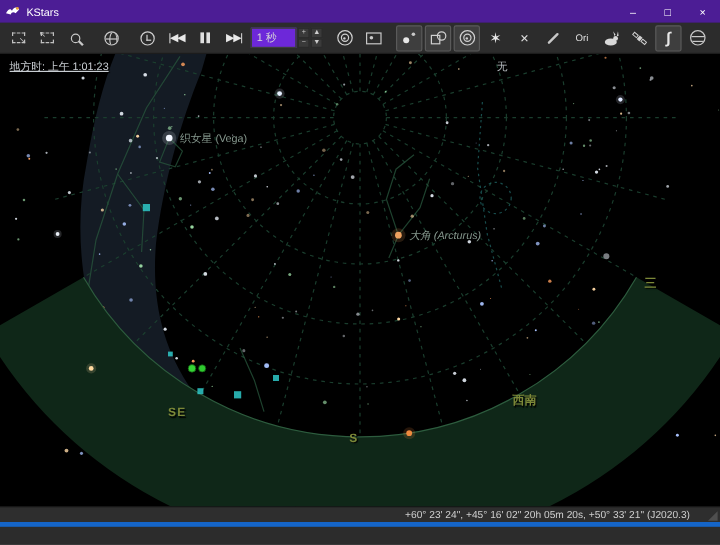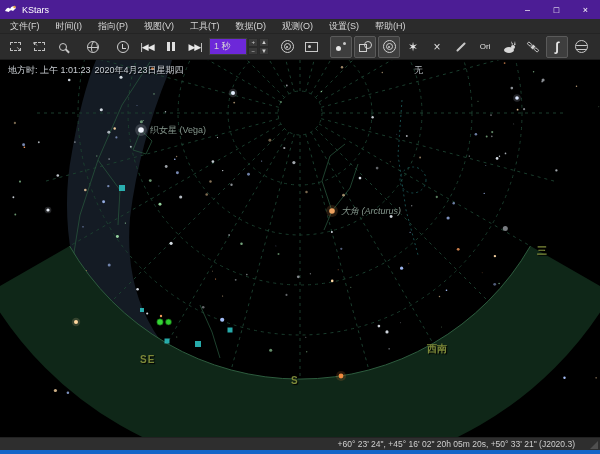--- a/index.html
+++ b/index.html
@@ -72,21 +72,21 @@
   .timestep { width:42px; height:17px; background:#6d28d9; border:1px solid #3d3d3d; color:#d8d8d8;
               font-size:9px; padding-left:4px; display:flex; align-items:center; margin:0 1px; }
   .spinstack { display:flex; flex-direction:column; width:11px; height:17px; margin-right:1px; }
   .spinstack span { flex:1; background:#3a3a3a; border:1px solid #2a2a2a; color:#ccc; font-size:6px;
                     display:flex; align-items:center; justify-content:center; line-height:1; }
 
   
   .skymap { position:relative; width:600px; height:377px; background:#000; overflow:hidden; }
   .skymap svg { position:absolute; left:0; top:0; }
   .ov { position:absolute; font-size:9px; white-space:nowrap; text-shadow:1px 1px 1px #000; }
-  .ov-time { left:8px; top:4px; color:#c9ced3; display:flex; gap:4px; }
+  .ov-time { left:8px; top:4px; color:#c9ced3; display:flex; gap:16px;text-decoration:underline; }
   .ov-focus { left:414px; top:4px; color:#b9bec3; }
   .starlabel { color:#84968c; }
   .lbl-vega { left:150px; top:64px; }
   .lbl-arcturus { left:341px; top:145px;font-style:italic; }
   .compass { color:#7c8838; font-size:10px; font-weight:bold; letter-spacing:1px; }
   .c-se { left:140px; top:279px;margin-top:15px; }
   .c-s { left:291px; top:315px; }
   .c-sw { left:427px; top:282px; letter-spacing:0; }
   .c-edge { left:537px; top:184px; letter-spacing:0; }
   .ov-location { left:6px; top:360px; color:#d4dad4; }
@@ -111,31 +111,20 @@
       <circle cx="10.5" cy="4" r="1.2" fill="#e8a13c"></circle>
     </svg>
     <span class="title">KStars</span>
     <div class="win-controls">
       <span class="win-btn">–</span>
       <span class="win-btn">□</span>
       <span class="win-btn">×</span>
     </div>
   </div>
 
-  <div class="menubar">
-    <span class="menu-item">文件(F)</span>
-    <span class="menu-item">时间(I)</span>
-    <span class="menu-item">指向(P)</span>
-    <span class="menu-item">视图(V)</span>
-    <span class="menu-item">工具(T)</span>
-    <span class="menu-item">数据(D)</span>
-    <span class="menu-item">观测(O)</span>
-    <span class="menu-item">设置(S)</span>
-    <span class="menu-item">帮助(H)</span>
-  </div>
 
   <div class="toolbar">
     <span class="tbtn">
         <span class="dashedbox"></span>
       </span>
     <span class="tbtn">
         <span class="dashedbox in"></span>
       </span>
     <span class="tbtn">
         <span class="magnifier"></span>
@@ -473,21 +462,20 @@
           <rect x="119" y="125" width="6" height="6" fill="#2ec8c8" opacity="0.85"></rect>
           <rect x="164.5" y="278.5" width="5" height="5" fill="#2ec8c8" opacity="0.85"></rect>
           <rect x="195" y="281" width="6" height="6" fill="#2ec8c8" opacity="0.85"></rect>
           <rect x="227.5" y="267.5" width="5" height="5" fill="#2ec8c8" opacity="0.85"></rect>
           <rect x="140" y="248" width="4" height="4" fill="#2ec8c8" opacity="0.85"></rect>
         </g>
     </svg>
 
     <div class="ov ov-time">
       <span>地方时: 上午 1:01:23</span>
-      <span>2020年4月23日星期四</span>
     </div>
     <div class="ov ov-focus">无</div>
 
     <div class="ov starlabel lbl-vega">织女星 (Vega)</div>
     <div class="ov starlabel lbl-arcturus">大角 (Arcturus)</div>
 
     <div class="ov compass c-se">SE</div>
     <div class="ov compass c-s">S</div>
     <div class="ov compass c-sw">西南</div>
     <div class="ov compass c-edge">三</div>

